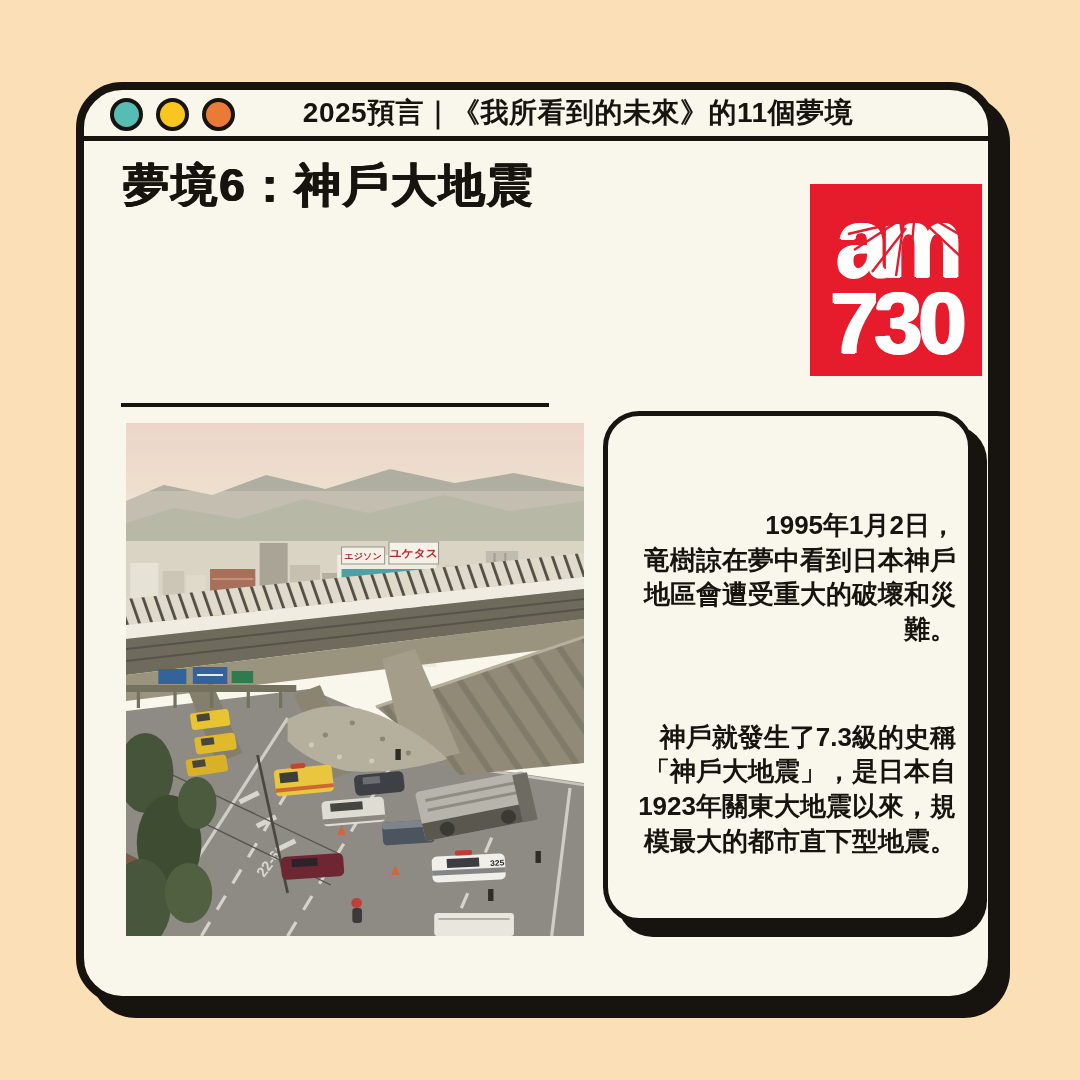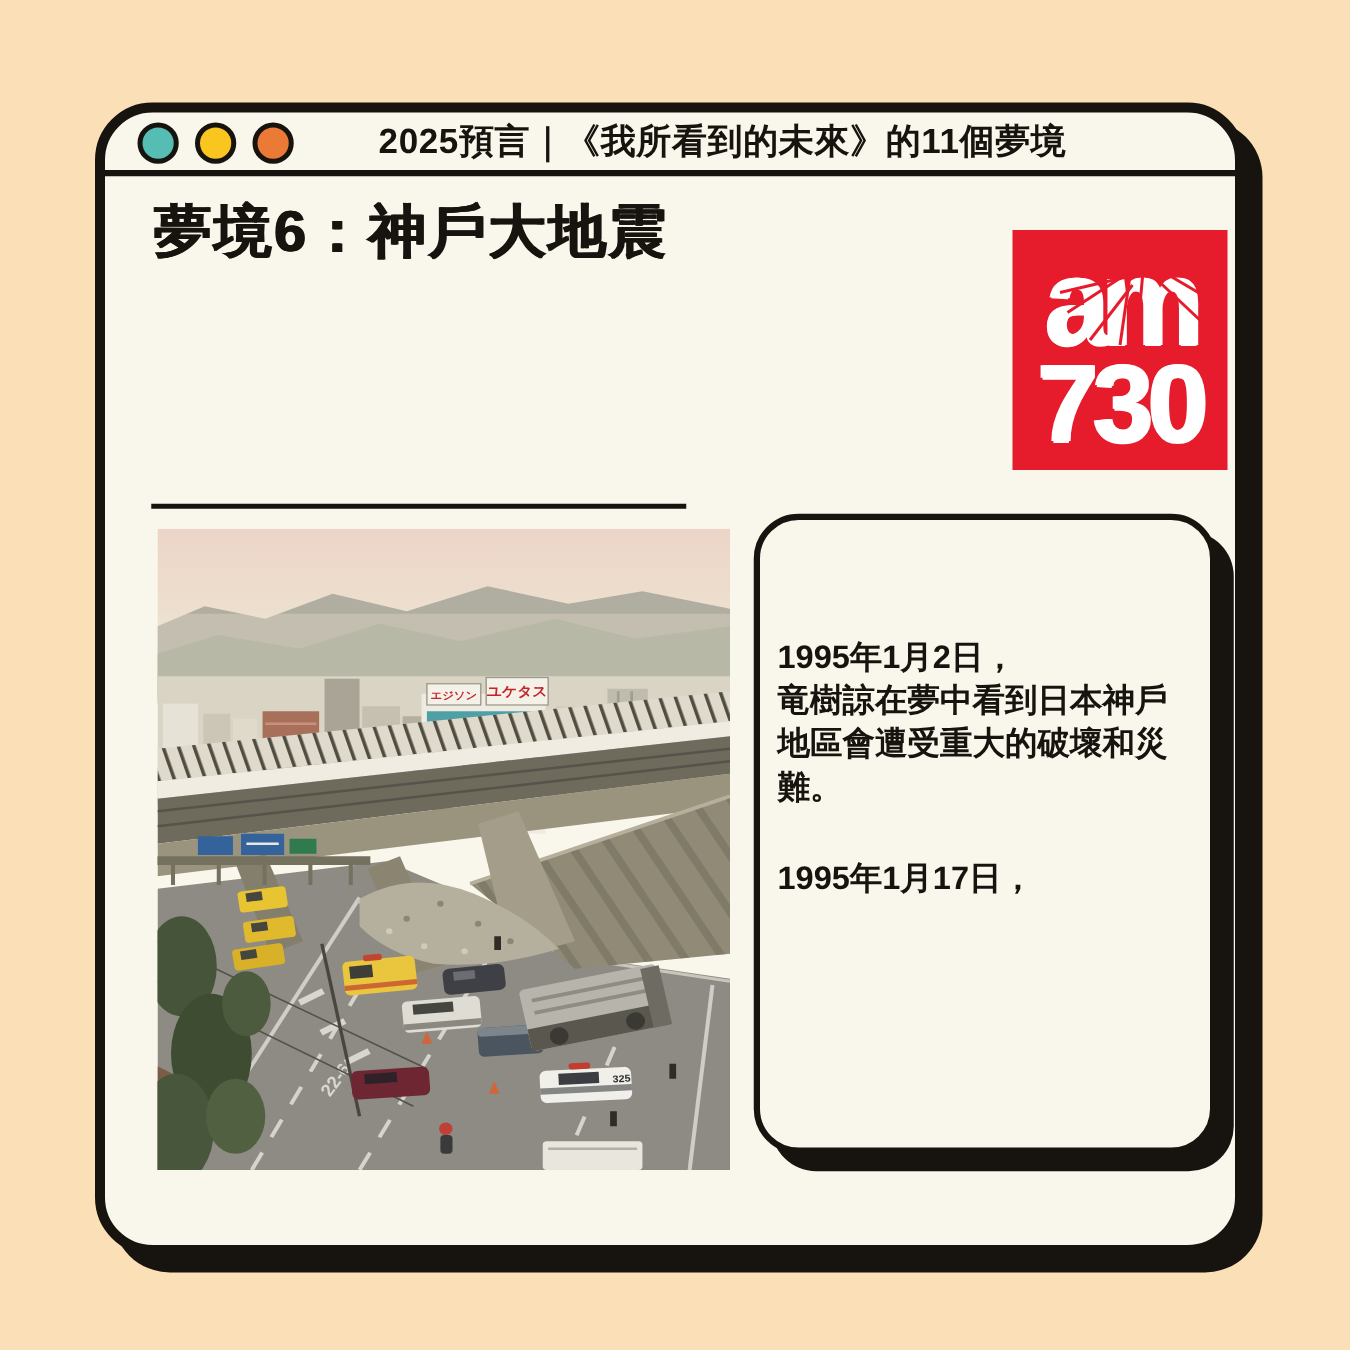--- a/index.html
+++ b/index.html
@@ -7,20 +7,21 @@
     width:1080px;height:1080px;position:relative;overflow:hidden;
     background:#FBDFB7;
     font-family:"Liberation Sans", sans-serif;
     color:#17130E;
   }
   .card{
     position:absolute;left:76px;top:82px;width:920px;height:922px;
     box-sizing:border-box;background:#F9F6EC;
     border:8px solid #17130E;border-radius:46px;
     box-shadow:14px 14px 0 #17130E;
+    text-align:right;
   }
   .titlebar{
     position:absolute;left:0;top:0;width:100%;height:51px;
     box-sizing:border-box;border-bottom:5px solid #17130E;
   }
   .dots{position:absolute;left:26px;top:8px;display:flex;gap:13px}
   .dot{width:25px;height:25px;border-radius:50%;border:4px solid #17130E}
   .dot.teal{background:#55BDB3}
   .dot.yellow{background:#F9C51F}
   .dot.orange{background:#EA7A36}
@@ -299,17 +300,18 @@
       </g>
     </svg>
   </div>
 
   <div class="infobox">
     <p class="para">
       <span>1995年1月2日，</span><br>
       <span>竜樹諒在夢中看到日本神戶地區會遭受重大的破壞和災難。</span>
     </p>
     <p class="para">
-      <span>1995年1月17日，</span><br>
+      <br>
+      <span>神戶就發生了7.3級的史稱「神戶大地震」，是日本自1923年關東大地震以來，規模最大的都市直下型地震。</span>
     </p>
   </div>
 
 </div>
 
 </body></html>

